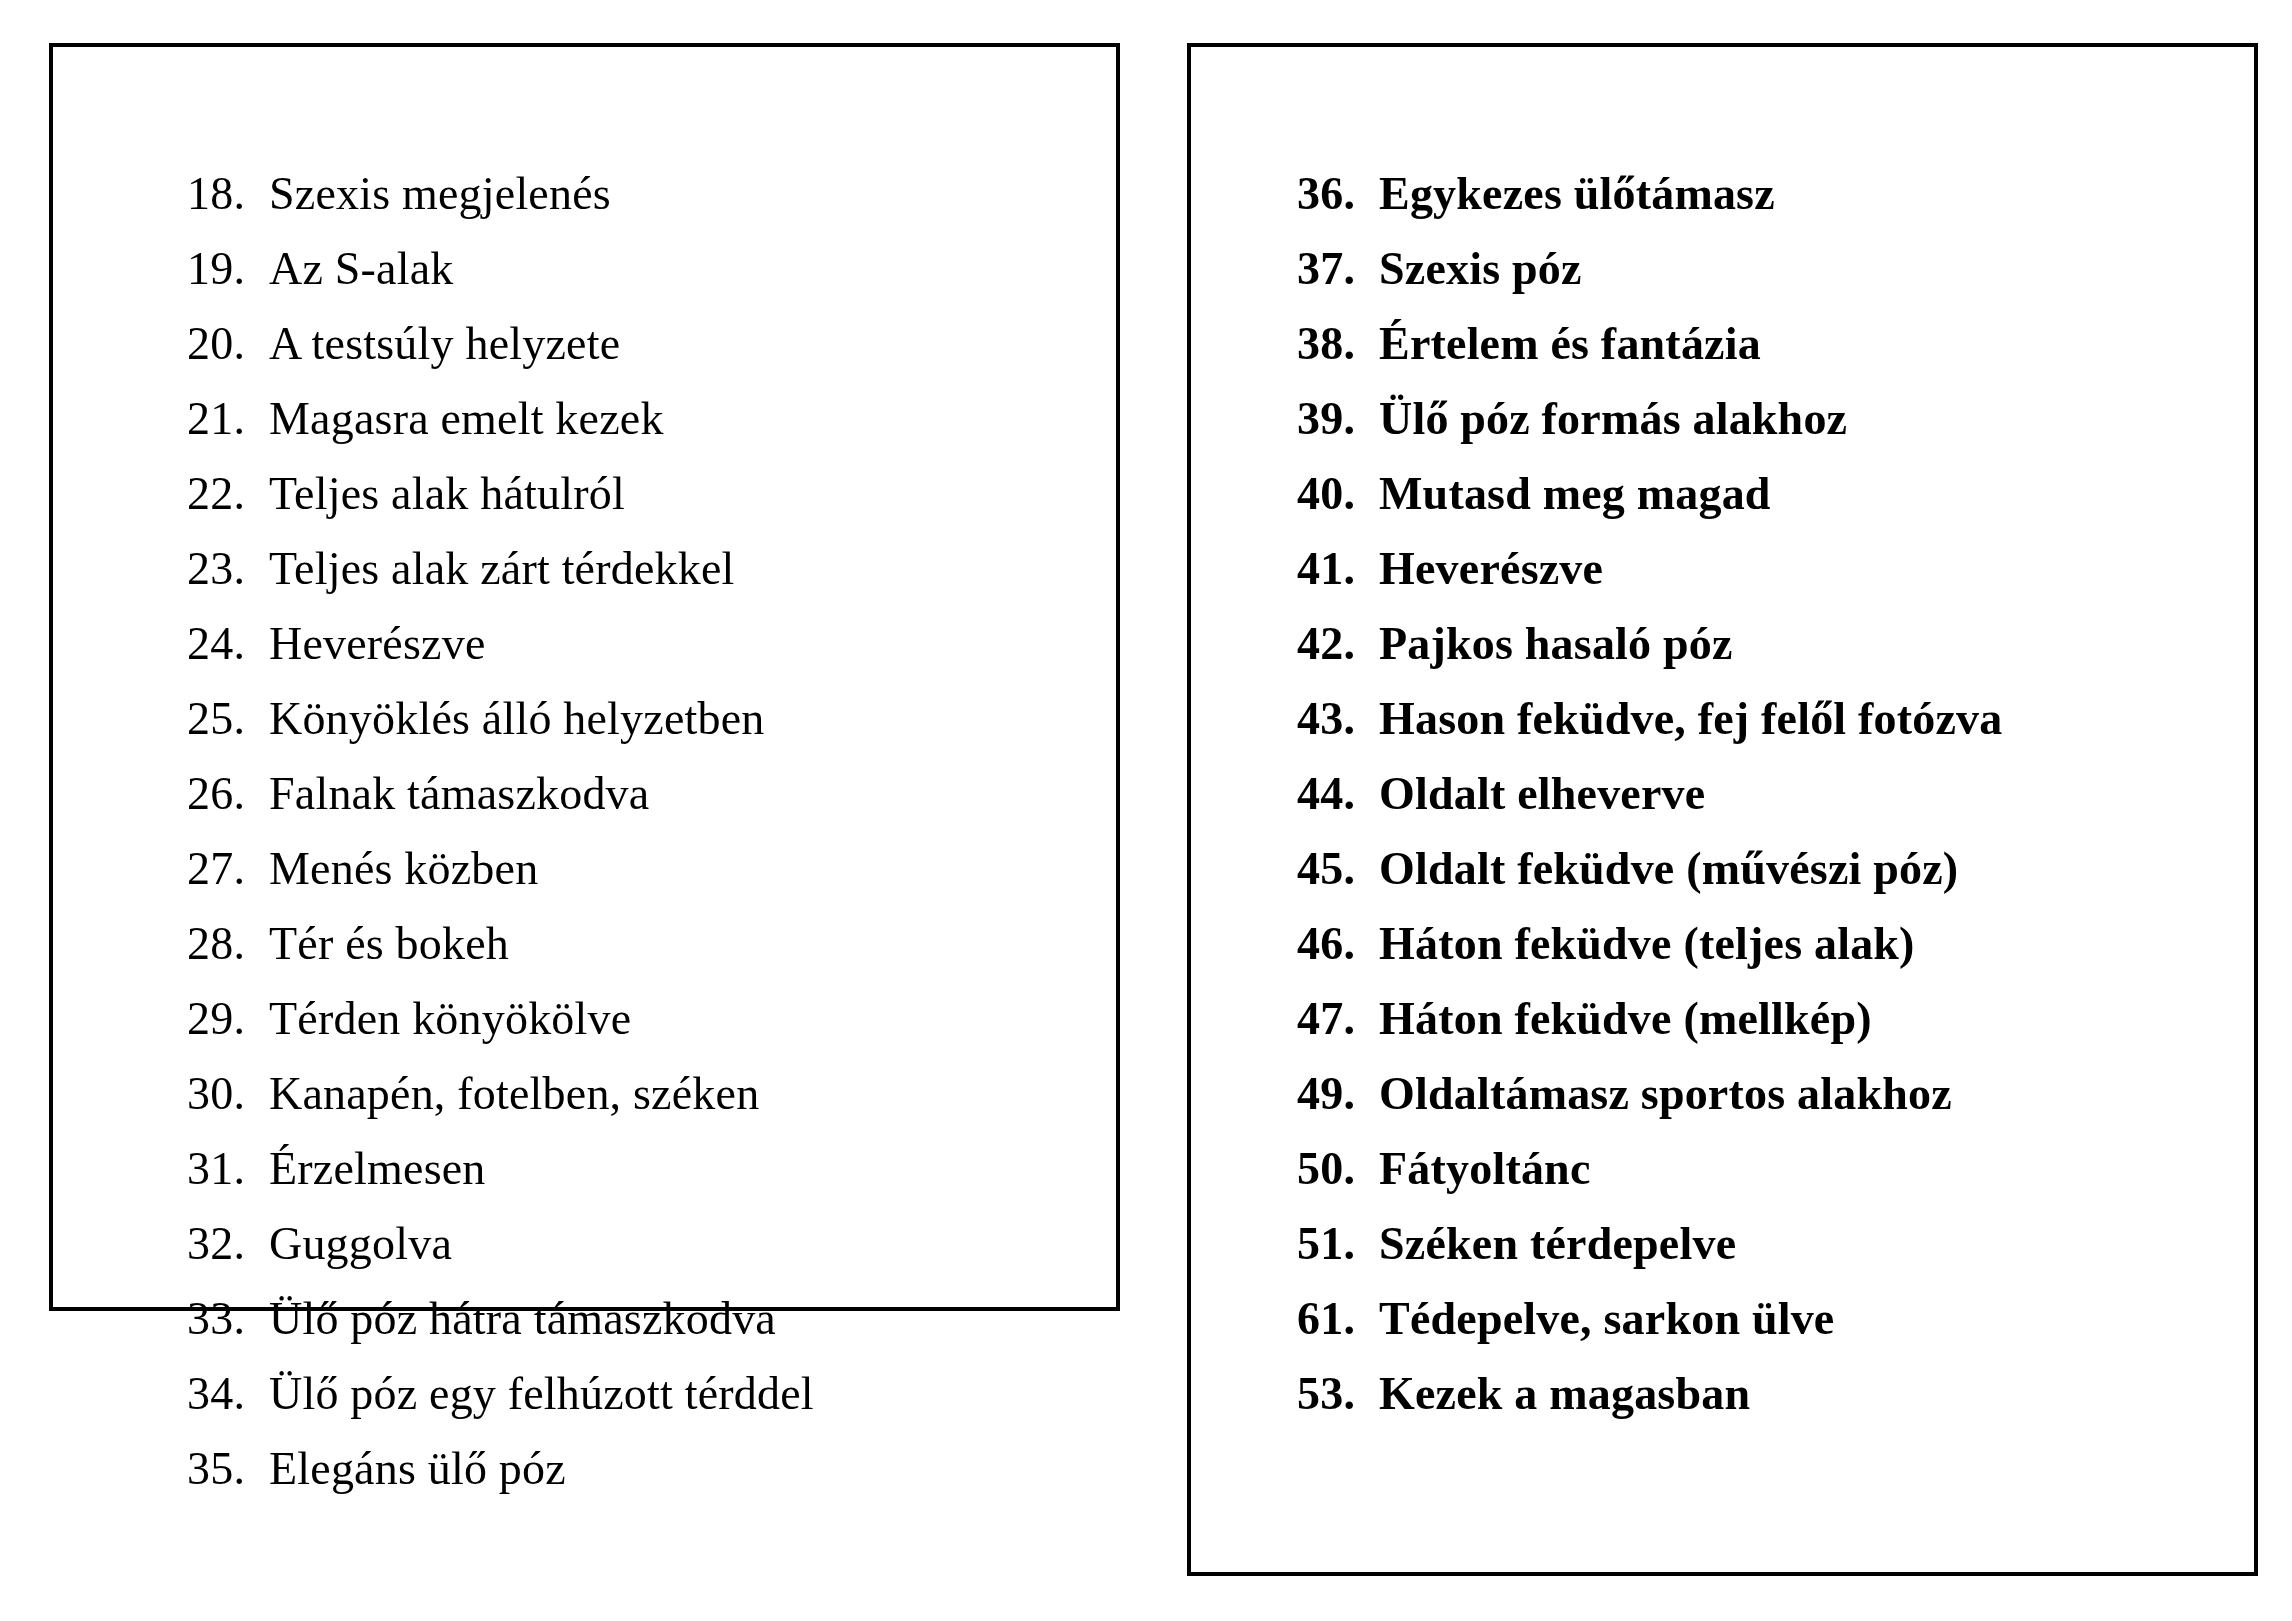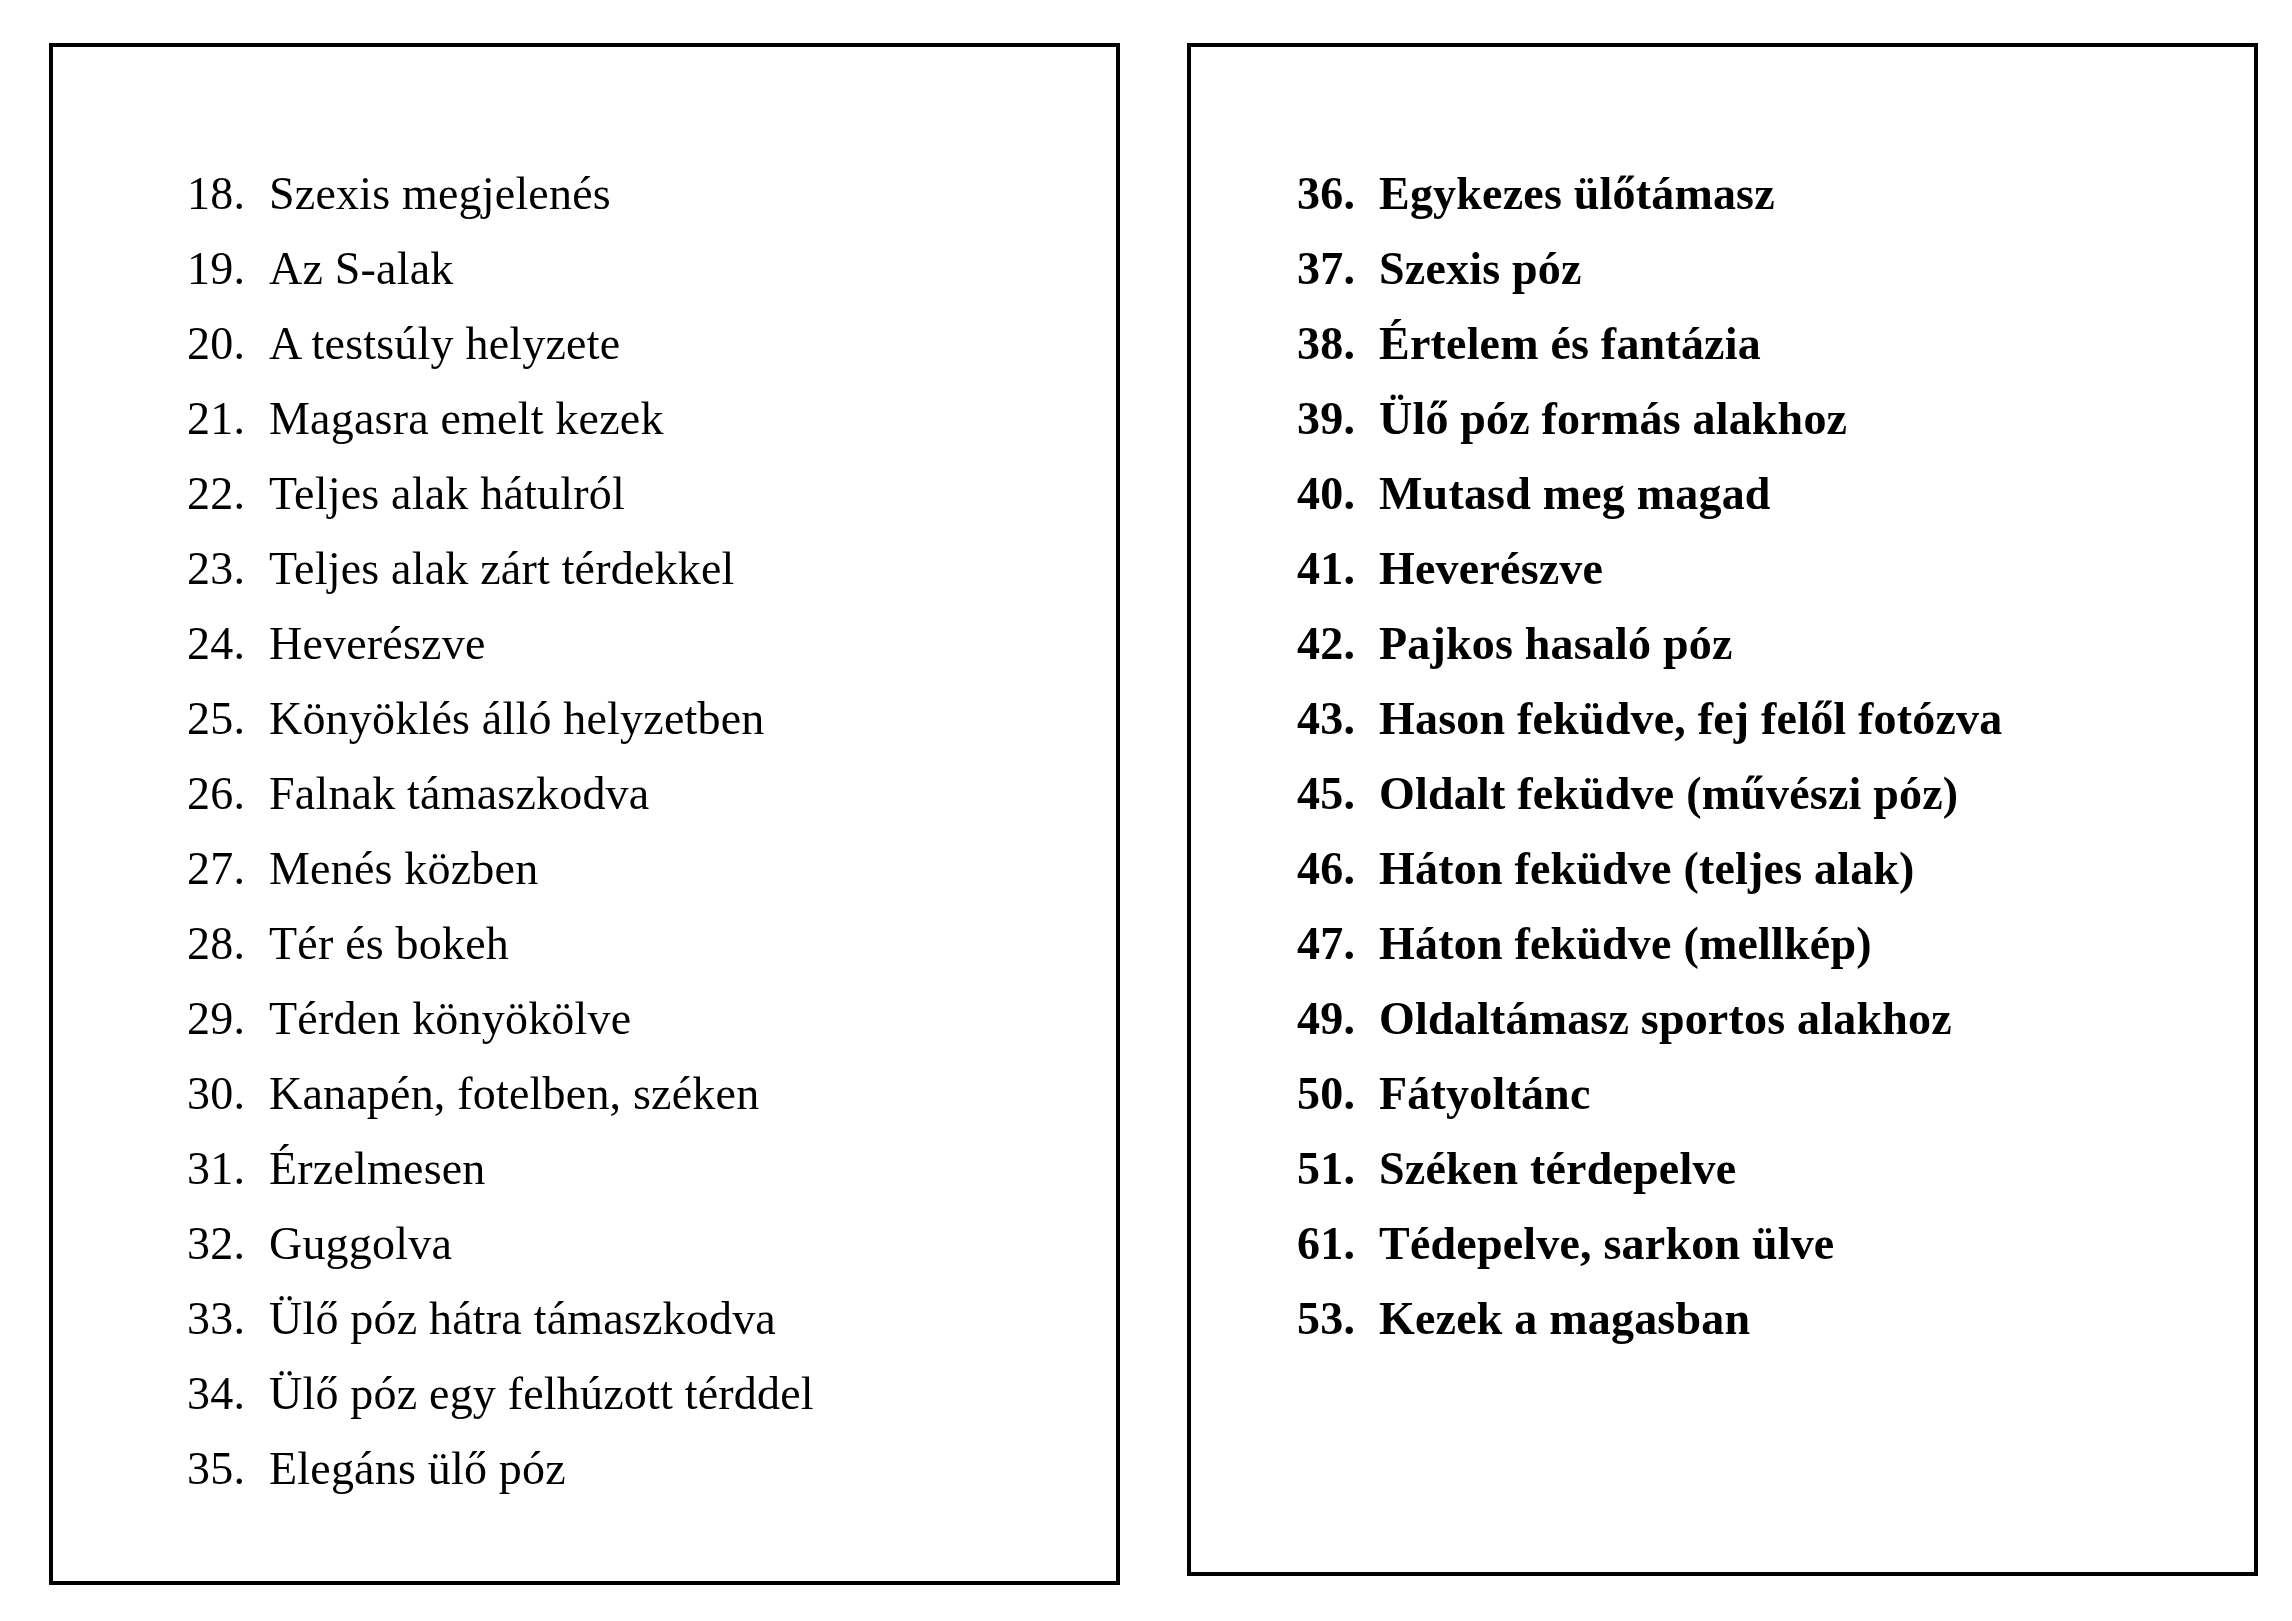--- a/index.html
+++ b/index.html
@@ -27,21 +27,21 @@
   .panel {
     box-sizing: border-box;
     border: 4.5px solid #000000;
     background: #ffffff;
     position: absolute;
     top: 43px;
   }
   .panel-left {
     left: 49px;
     width: 1071px;
-    height: 1542px;
+    height: 1268px;
   }
   .panel-right {
     left: 1187px;
     width: 1071px;
     height: 1533px;
   }
   .list {
     list-style: none;
     margin: 0;
     padding: 0;
@@ -185,20 +185,24 @@
         </li>
         <li class="item">
           <span class="num">42.</span>
           <span class="label">Pajkos hasaló póz</span>
         </li>
         <li class="item">
           <span class="num">43.</span>
           <span class="label">Hason feküdve, fej felől fotózva</span>
         </li>
         <li class="item">
+          <span class="num">44.</span>
+          <span class="label">Oldalt elheverve</span>
+        </li>
+        <li class="item">
           <span class="num">45.</span>
           <span class="label">Oldalt feküdve (művészi póz)</span>
         </li>
         <li class="item">
           <span class="num">46.</span>
           <span class="label">Háton feküdve (teljes alak)</span>
         </li>
         <li class="item">
           <span class="num">47.</span>
           <span class="label">Háton feküdve (mellkép)</span>

